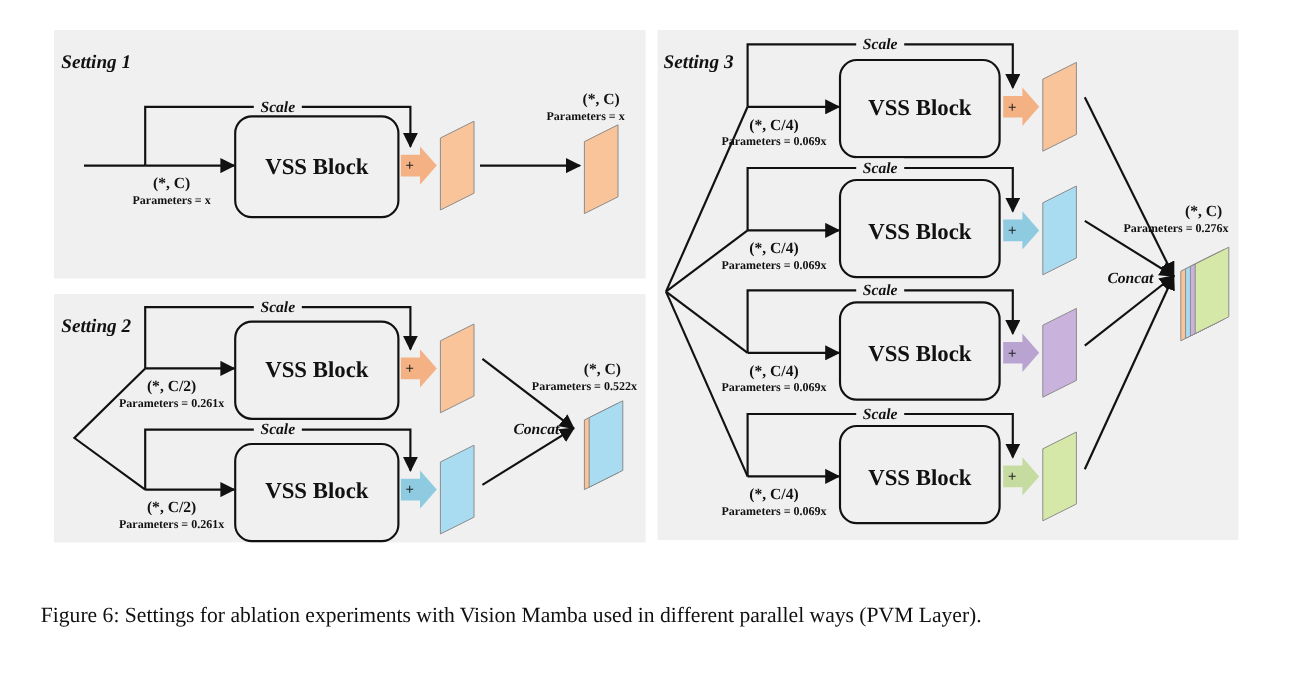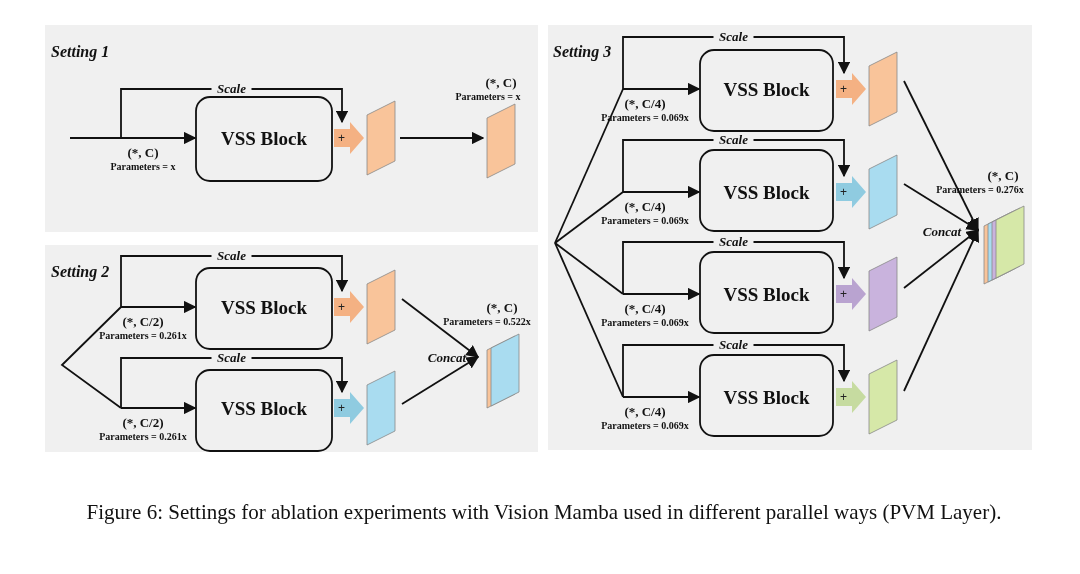--- a/index.html
+++ b/index.html
@@ -11,21 +11,21 @@
   .box-label { font-family: "Liberation Serif", serif; font-weight: bold; font-size: 19px; fill: #111; }
   .setting-title { font-family: "Liberation Serif", serif; font-weight: bold; font-style: italic; font-size: 16px; fill: #111; }
   .scale-label { font-family: "Liberation Serif", serif; font-weight: bold; font-style: italic; font-size: 13px; fill: #111; }
   .dim-label { font-family: "Liberation Serif", serif; font-weight: bold; font-size: 13px; fill: #111; }
   .param-label { font-family: "Liberation Serif", serif; font-weight: bold; font-size: 10px; fill: #111; }
   .concat-label { font-family: "Liberation Serif", serif; font-weight: bold; font-style: italic; font-size: 13px; fill: #111; }
   .plus { font-family: "Liberation Sans", sans-serif; font-size: 12px; fill: #222; }
   .fmap { stroke: #888; stroke-width: 0.8; }
   #caption {
     position: absolute; left: 34px; top: 500px; width: 1020px;
-    font-family: "Liberation Serif", serif; font-size: 21px; line-height: 24px; color: #111; text-align: center;
+    font-family: "Liberation Serif", serif; font-size: 18px; line-height: 24px; color: #111;
   }
 </style>
 </head>
 <body>
 
 <svg id="fig" width="1080" height="574" viewBox="0 0 1080 574" xmlns="http://www.w3.org/2000/svg">
   <defs>
     <marker id="arr" viewBox="0 0 10 10" refX="9" refY="5" markerWidth="7" markerHeight="7" orient="auto-start-reverse">
       <path d="M0,0 L10,5 L0,10 z" fill="#111"></path>
     </marker>

